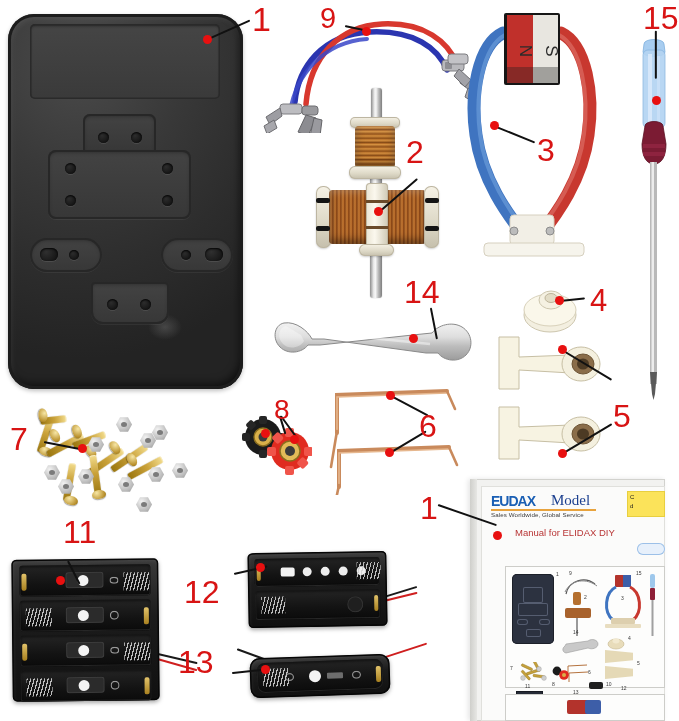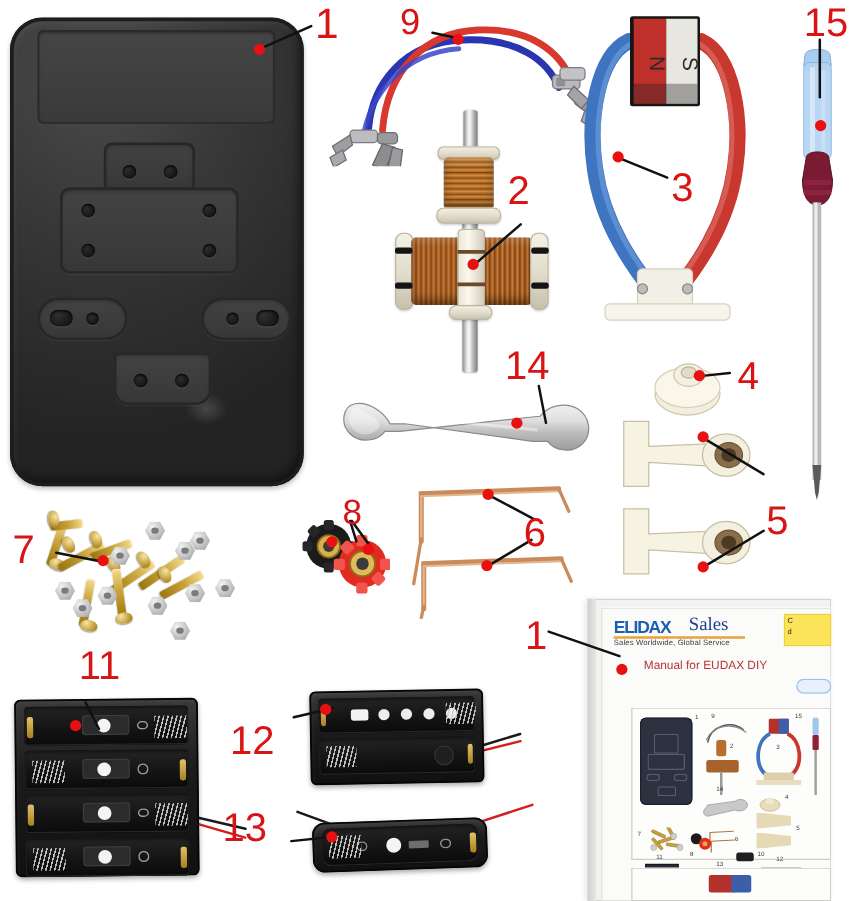--- a/index.html
+++ b/index.html
@@ -460,25 +460,25 @@
     </div>
   </div>
   <div class="lead" style="left:232px;top:672px;width:36px;transform:rotate(-6deg);"></div>
   <div class="dot" style="left:261px;top:665px;"></div>
   <div class="num" style="left:178px;top:646px;font-size:32px;">13</div>
 
   <div class="abs" id="manual"></div>
   <div class="abs" id="manual-spine"></div>
   <div class="abs" id="manual-page"></div>
 
-  <div class="abs" id="brand-eudax">ELIDAX</div>
-  <div class="abs" id="brand-model">Sales</div>
+  <div class="abs" id="brand-eudax">EUDAX</div>
+  <div class="abs" id="brand-model">Model</div>
   <div class="abs" id="brand-rule"></div>
   <div class="abs" id="brand-tag">Sales Worldwide, Global Service</div>
-  <div class="abs" id="manual-title">Manual for EUDAX DIY</div>
+  <div class="abs" id="manual-title">Manual for ELIDAX DIY</div>
   <div class="abs" id="manual-badge"></div>
   <div class="abs" id="manual-badge-t1">C</div>
   <div class="abs" id="manual-badge-t2">d</div>
   <div class="abs" id="manual-blue-pill"></div>
 
   <div class="abs" id="manual-diagram">
     <div class="mini" style="left:7px;top:8px;width:42px;height:70px;border-radius:5px;background:#2c3240;box-shadow:inset 0 0 0 1px #1c2029;">
       <div class="mini" style="left:11px;top:13px;width:20px;height:16px;border-radius:2px;box-shadow:inset 0 0 0 1px #555d70;"></div>
       <div class="mini" style="left:6px;top:29px;width:30px;height:13px;border-radius:2px;box-shadow:inset 0 0 0 1px #555d70;"></div>
       <div class="mini" style="left:5px;top:45px;width:11px;height:6px;border-radius:3px;box-shadow:inset 0 0 0 1px #555d70;"></div>

